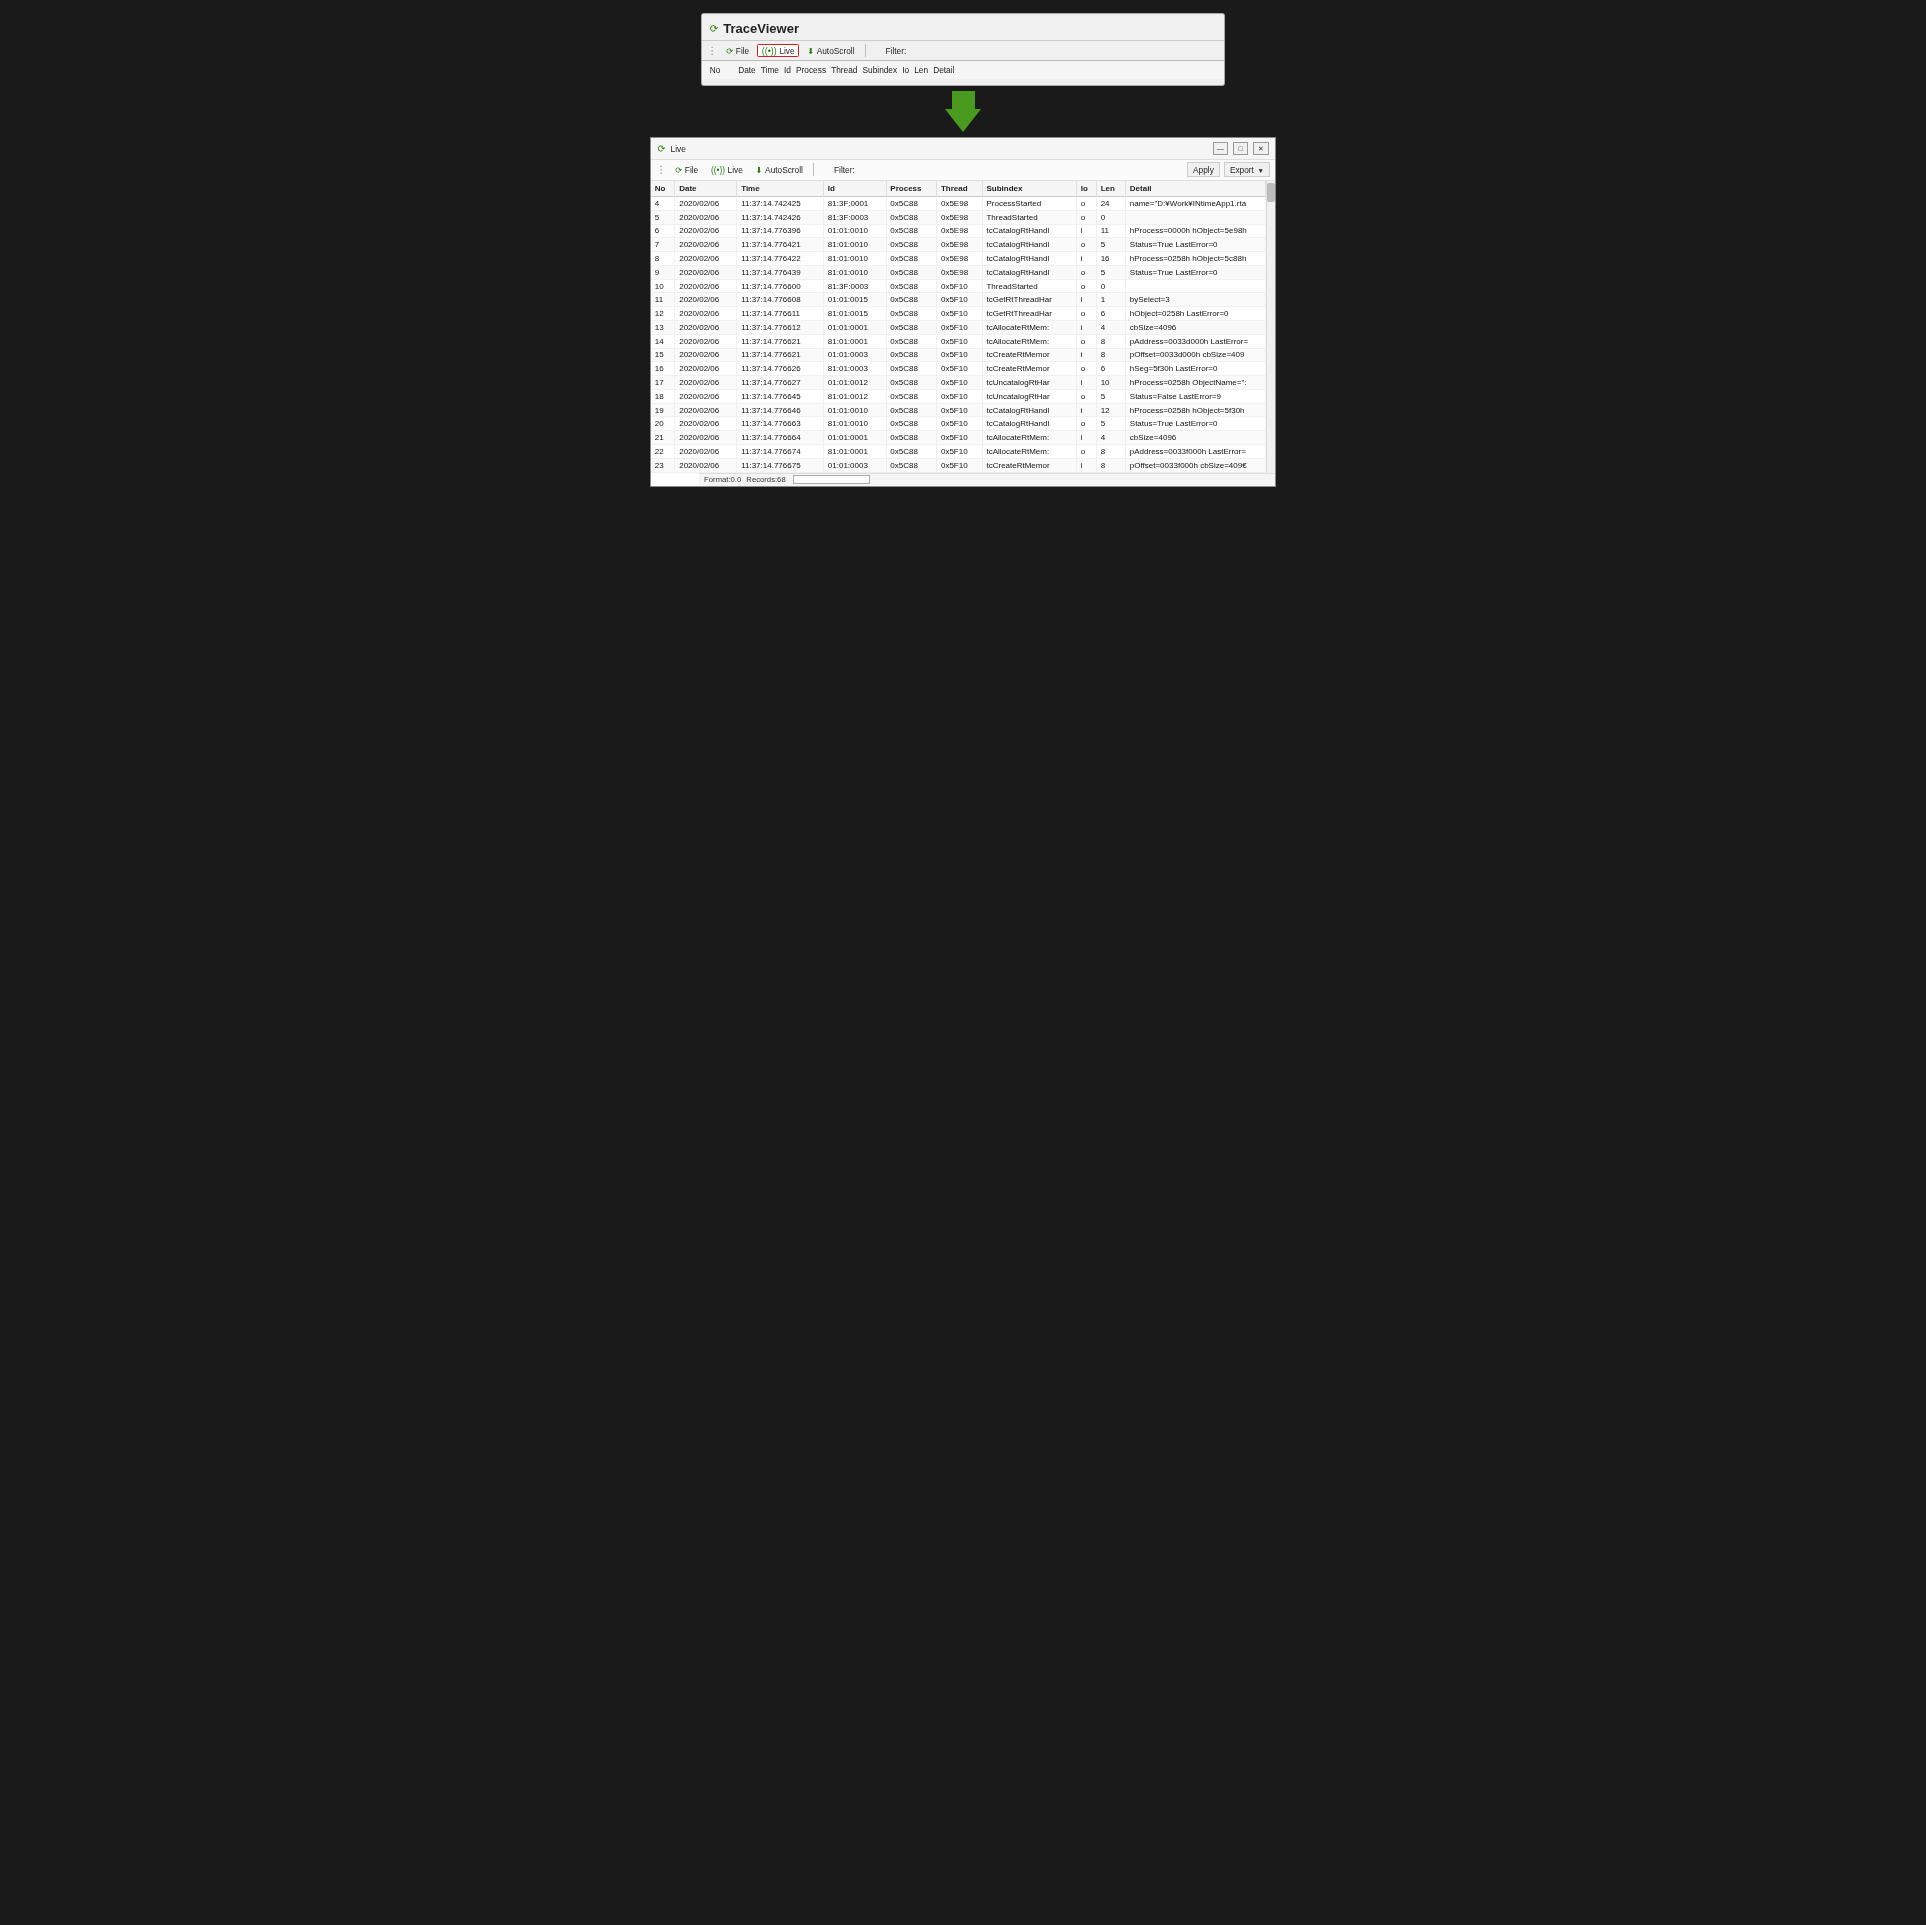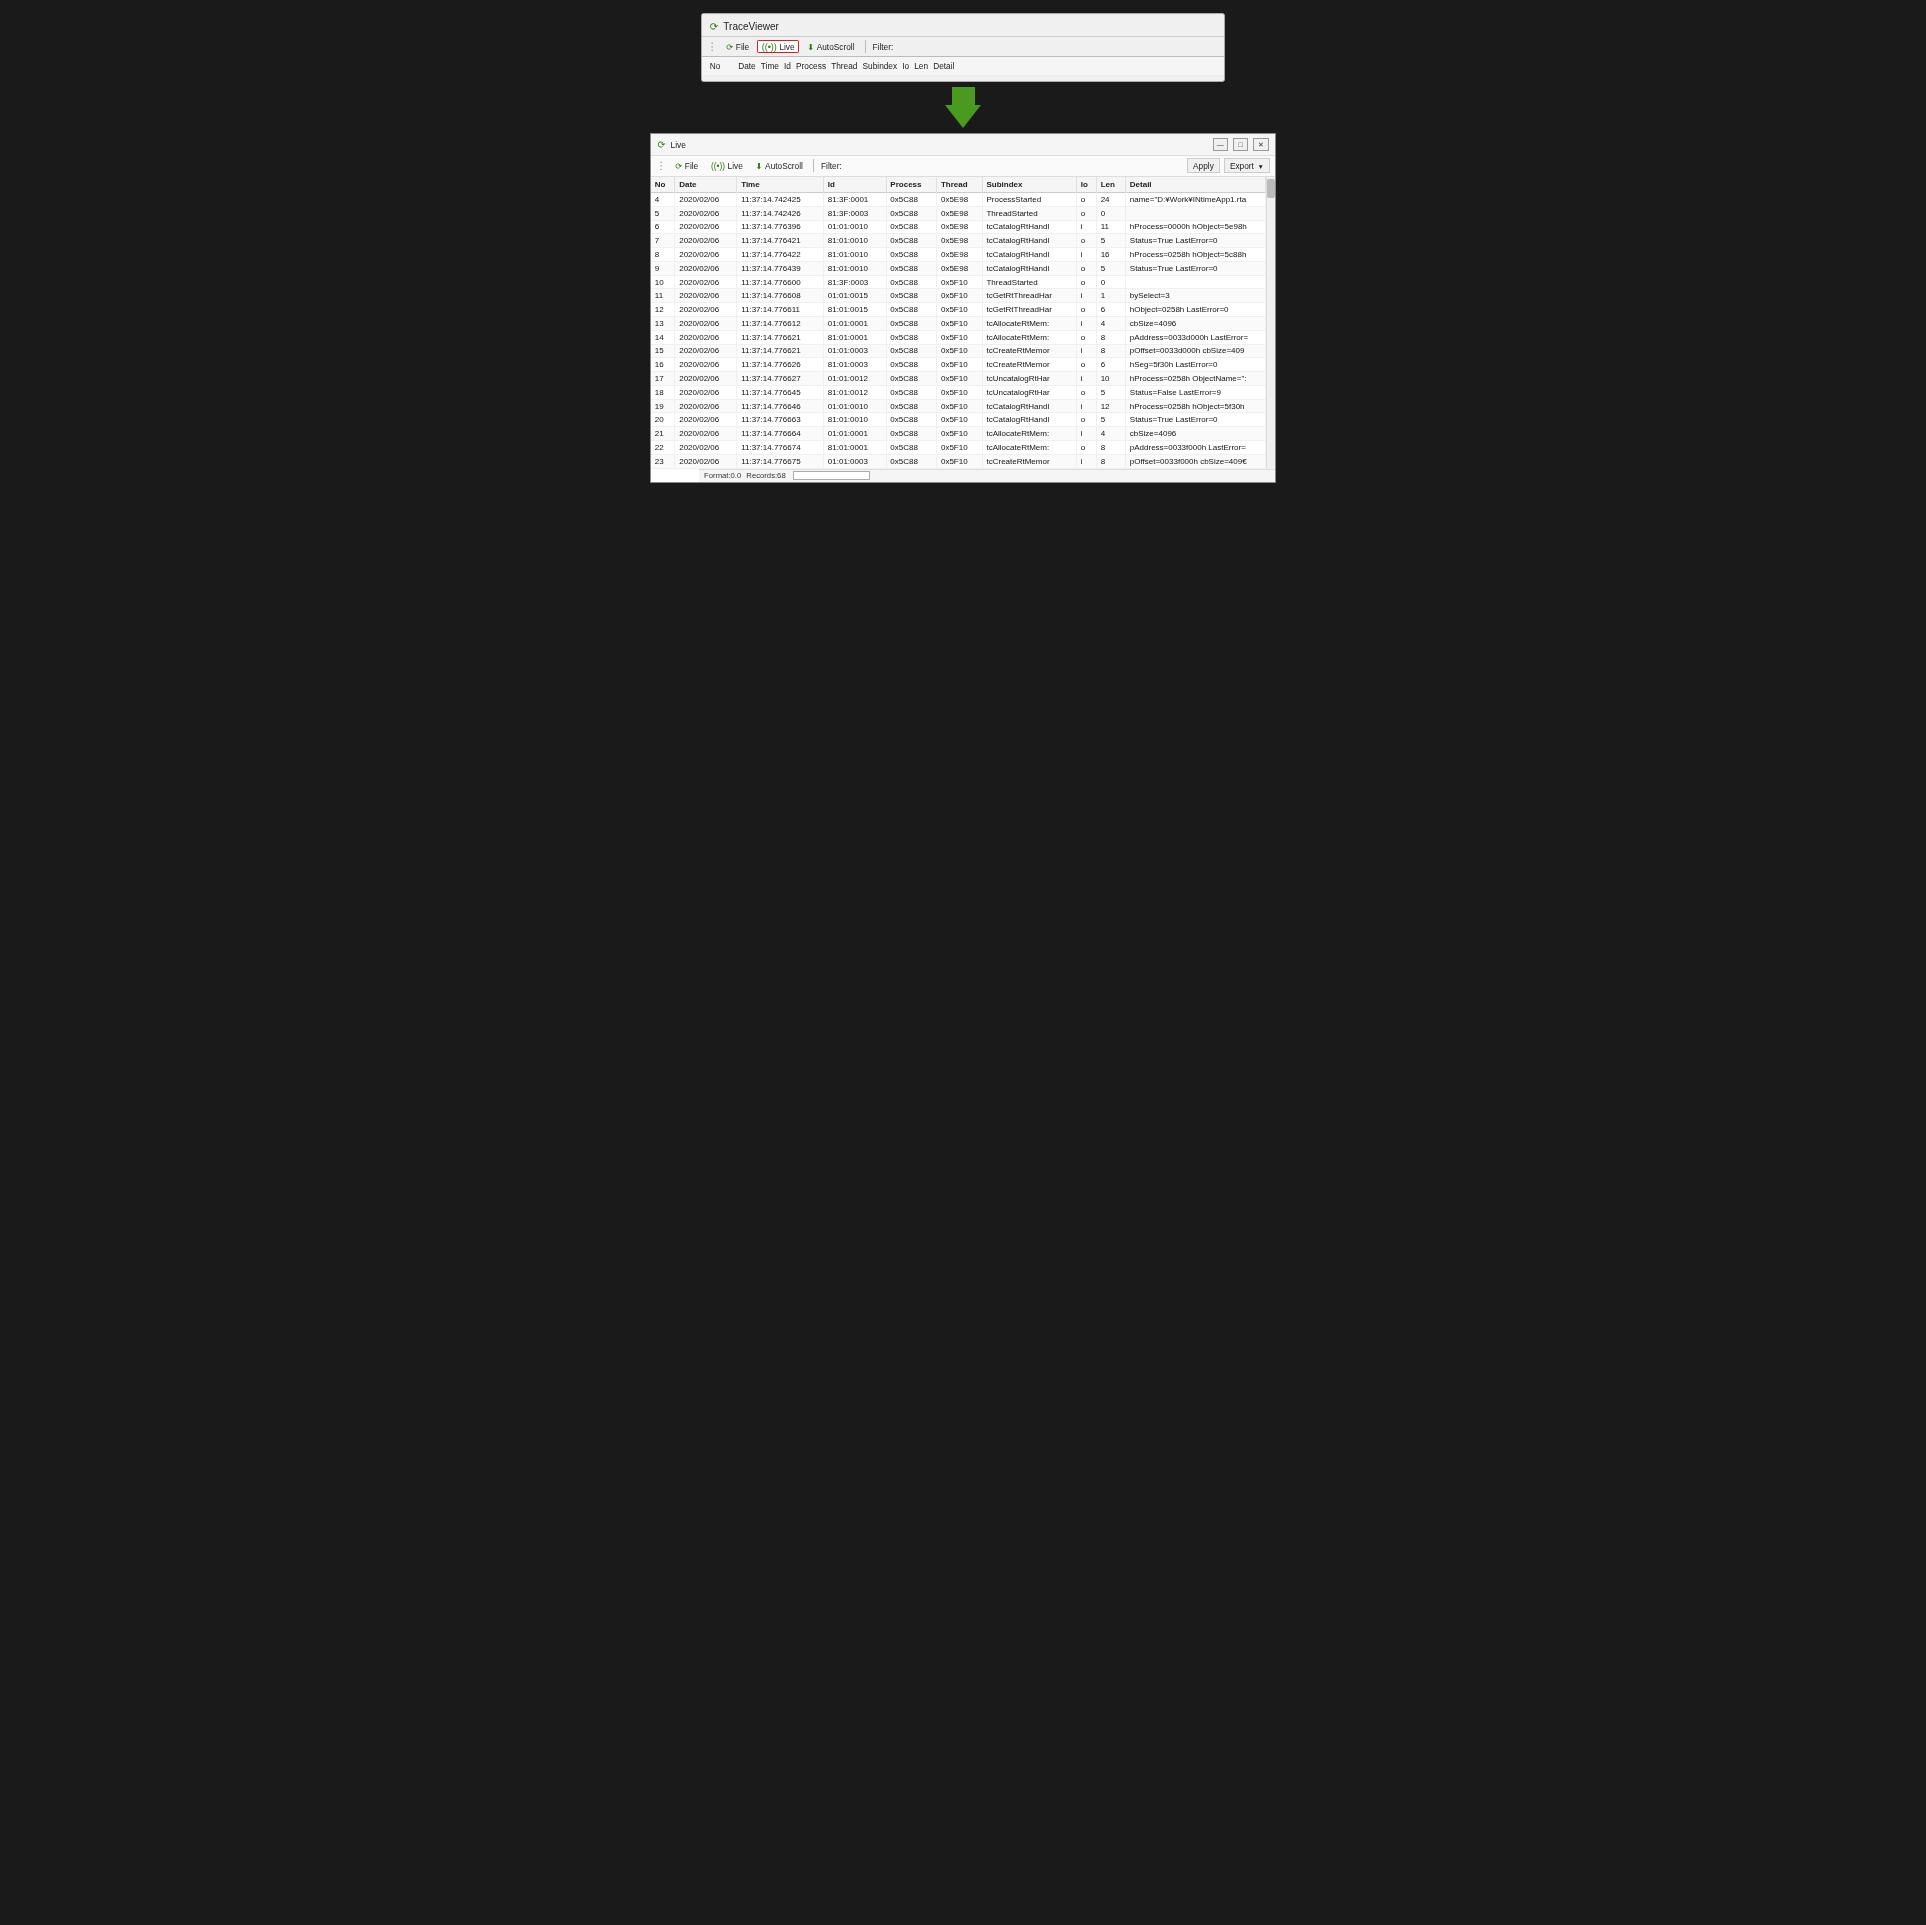--- a/index.html
+++ b/index.html
@@ -24,22 +24,22 @@
       padding: 5.1px 0 6.4px 0;
       margin-bottom: 0;
     }
     .top-title-bar {
       display: flex;
       align-items: center;
       padding: 2.6px 7.7px 3.8px 7.7px;
       gap: 5.1px;
     }
     .top-title-bar .app-title {
-      font-size: 10px;
-      font-weight: 400;
+      font-size: 13px;
+      font-weight: 700;
       color: #222;
     }
     .toolbar-row {
       display: flex;
       align-items: center;
       padding: 2.6px 5.1px;
       gap: 2.6px;
       border-top: 0.6px solid #ccc;
     }
     .toolbar-btn {
@@ -61,21 +61,21 @@
     }
     .toolbar-divider {
       width: 0.6px;
       height: 12.8px;
       background: #bbb;
       margin: 0 2.6px;
     }
     .filter-label {
       font-size: 8.3px;
       color: #222;
-      margin-left: 2px;
+      margin-left: 15px;
     }
     .column-header-row-top {
       display: flex;
       align-items: center;
       padding: 2.6px 7.7px;
       border-top: 0.6px solid #bbb;
       background: #f5f5f5;
       gap: 0;
     }
     .col-top {

